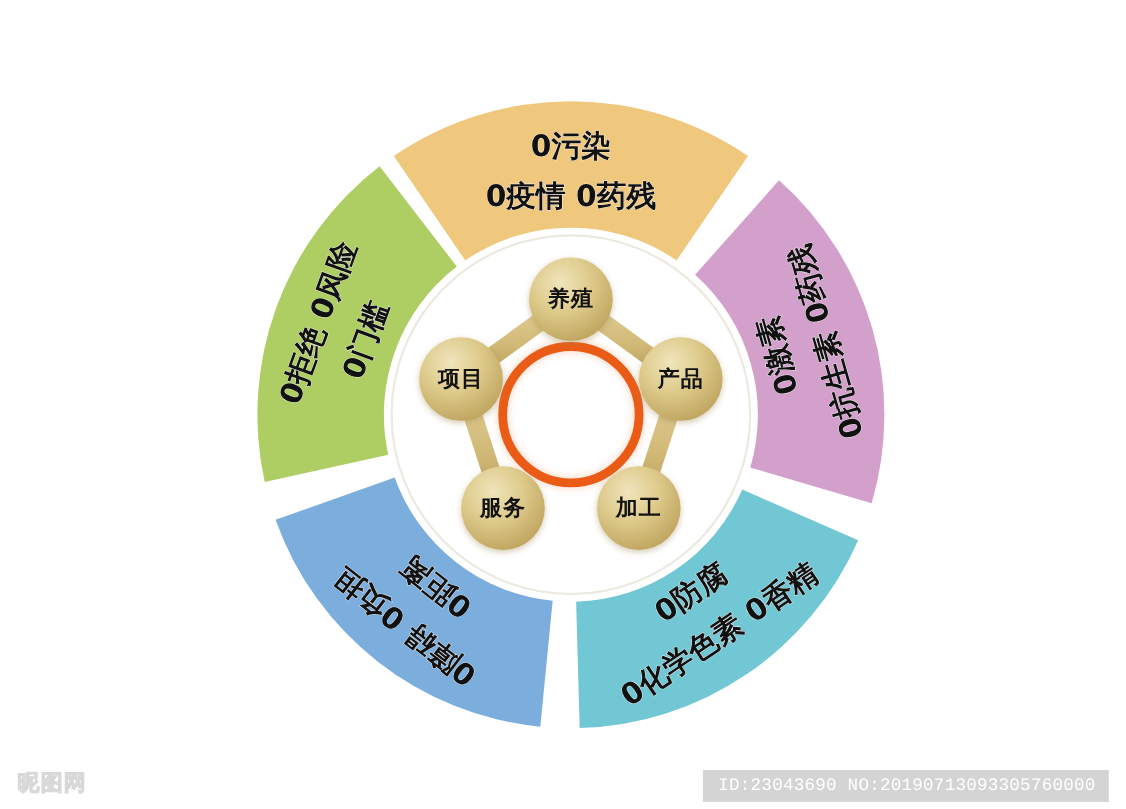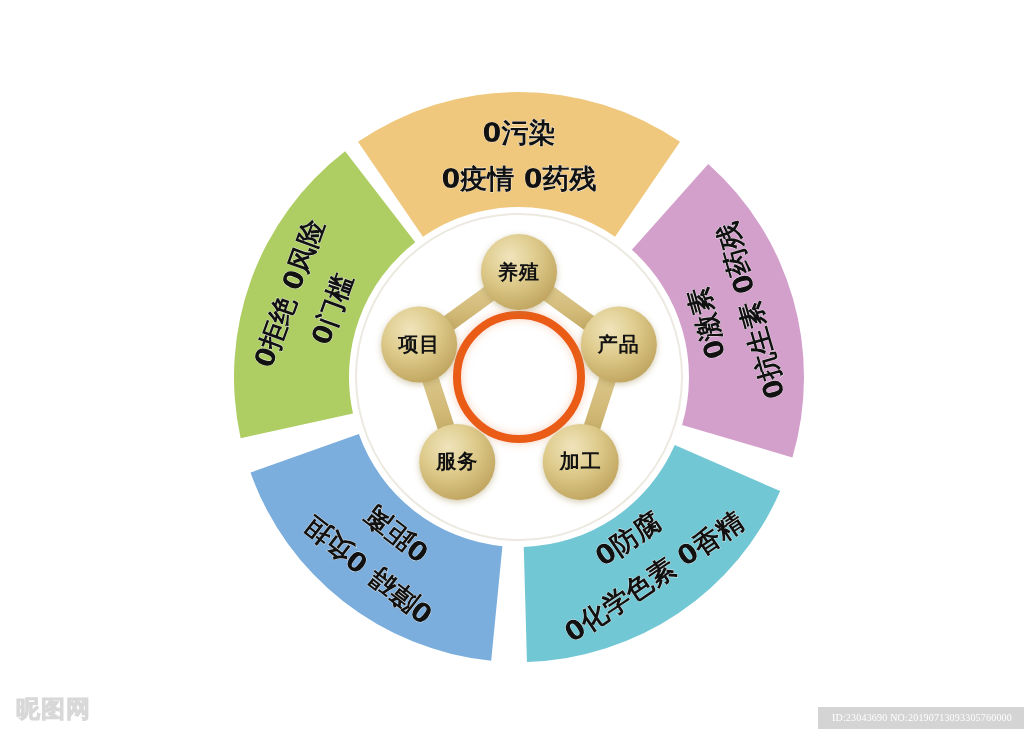--- a/index.html
+++ b/index.html
@@ -60,45 +60,45 @@
     position: absolute;
     left: 16px;
     bottom: 14px;
     display: flex;
     align-items: center;
     gap: 6px;
     user-select: none;
   }
   .wm-logo {
     font-family: "DejaVu Sans", "Liberation Sans", sans-serif;
-    font-size: 24px;
+    font-size: 20px;
     font-weight: 700;
     color: transparent;
     -webkit-text-stroke: 1px #d8d8d8;
     letter-spacing: 1px;
     line-height: 1;
   }
   .wm-url {
     font-family: "DejaVu Sans", "Liberation Sans", sans-serif;
     font-size: 19px;
     font-weight: 700;
     color: transparent;
     -webkit-text-stroke: 1px #dcdcdc;
     letter-spacing: 0px;
     line-height: 1;
   }
 
   .idbar {
     position: absolute;
-    right: 0;
+    right: 16px;
     bottom: 6px;
     background: #d4d4d4;
     color: #ffffff;
-    font-family: Liberation Serif, serif;
-    font-size: 10px;
+    font-family: Liberation Mono, monospace;
+    font-size: 16px;
     letter-spacing: 0.2px;
     padding: 5px 12px 5px 14px;
     white-space: nowrap;
     line-height: 1.2;
   }
 </style>
 </head>
 <body>
 
 <div id="canvas-wrap">

